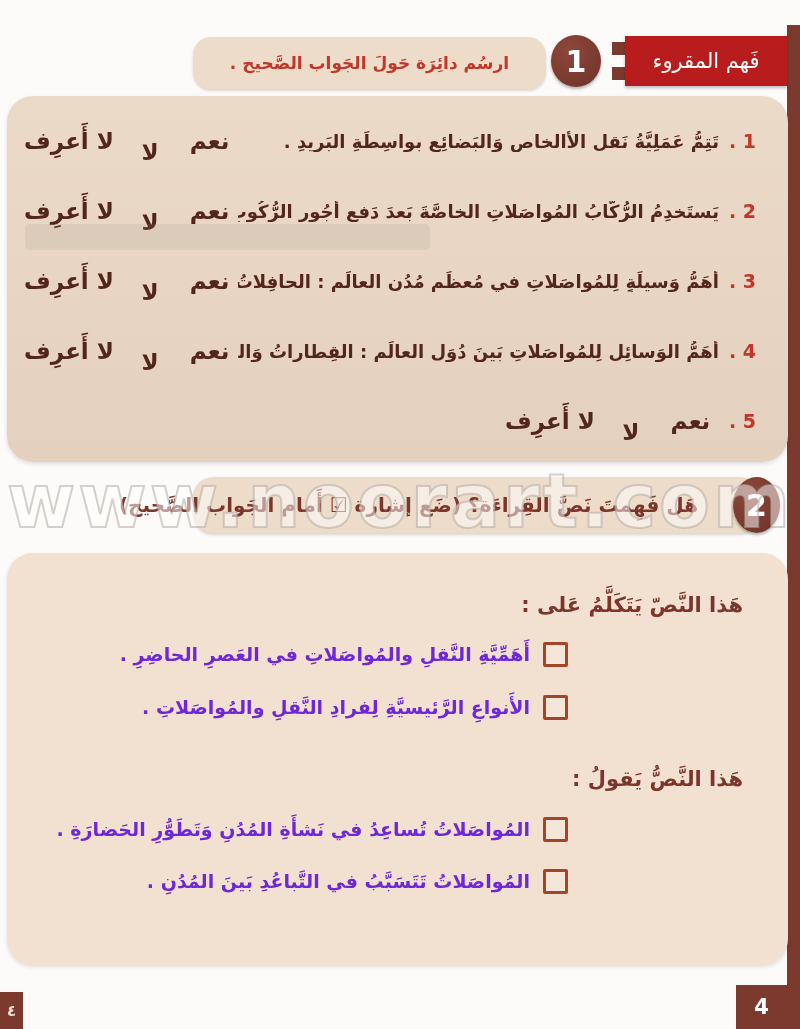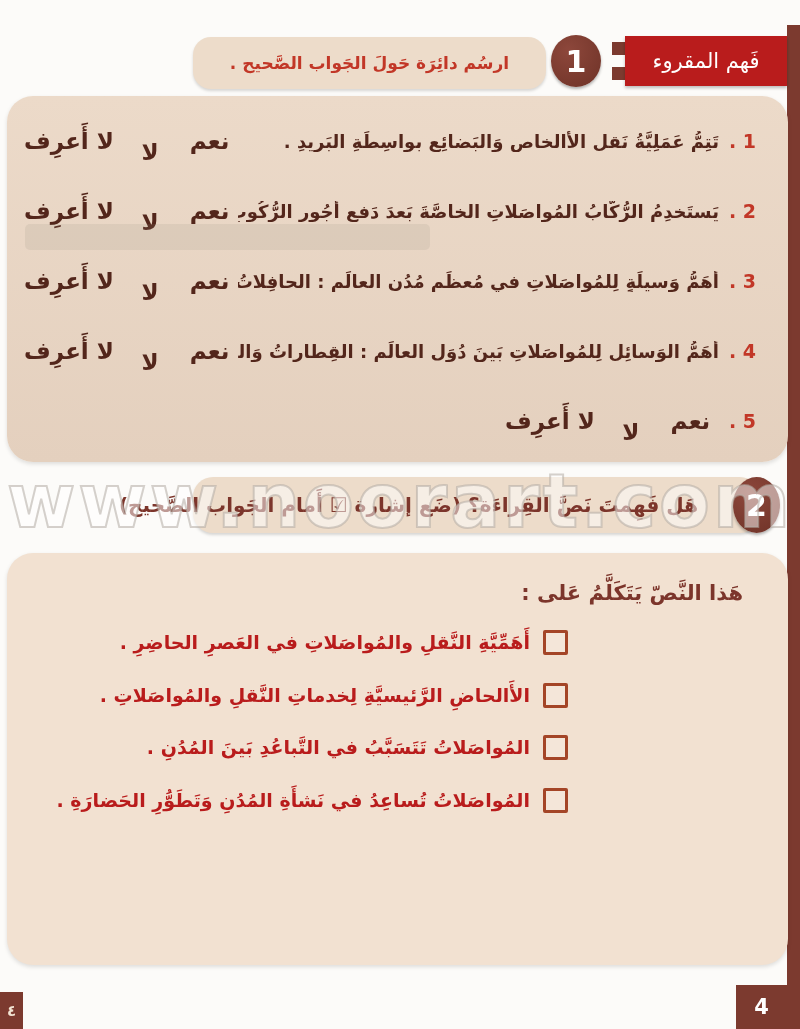--- a/index.html
+++ b/index.html
@@ -45,29 +45,29 @@
     background:#eddcca;box-shadow:0 2px 3px rgba(0,0,0,.15);direction:rtl;
     display:flex;align-items:center;padding-right:62px;box-sizing:border-box;
     color:#7c352b;font-weight:bold;font-size:20px;white-space:nowrap;}
   
   .watermark{position:absolute;left:-6px;top:458px;width:812px;text-align:center;z-index:30;
     font-size:74px;font-weight:bold;letter-spacing:3px;white-space:nowrap;pointer-events:none;
     color:rgba(255,255,255,.5);-webkit-text-stroke:2px rgba(178,171,164,.55);}
   
   .box2{position:absolute;left:7px;top:553px;width:781px;height:412px;border-radius:26px;
     background:#f2e1d1;box-shadow:0 2px 4px rgba(0,0,0,.12);direction:rtl;
-    box-sizing:border-box;padding:28px 45px 0 25px;}
+    box-sizing:border-box;padding:40px 45px 0 25px;}
   .b2head{color:#7c352b;font-size:21px;font-weight:bold;text-align:right;white-space:nowrap;}
   .b2head.second{margin-top:45px;}
   .b2items{padding-right:175px;}
   .b2item{display:flex;align-items:center;gap:13px;margin-top:23px;height:30px;}
   .first-item{margin-top:22px;}
   .checkbox{width:19px;height:19px;border:3px solid #a44527;border-radius:2px;flex:0 0 auto;
     background:rgba(255,255,255,.18);}
-  .b2label{color:#b91c1c;font-size:19px;font-weight:bold;white-space:nowrap;}
+  .b2label{color:#6d28d9;font-size:19px;font-weight:bold;white-space:nowrap;}
   
   .pagenum-r{position:absolute;left:736px;top:985px;width:51px;height:44px;background:#7c3a2f;
     color:#fff;font-size:21px;font-weight:bold;display:flex;align-items:center;justify-content:center;}
   .pagenum-l{position:absolute;left:0;top:992px;width:23px;height:37px;background:#7c3a2f;
     color:#f3e5d4;font-size:15px;font-weight:bold;display:flex;align-items:center;justify-content:center;}
 </style>
 </head>
 <body>
 
 <div id="page">
@@ -129,31 +129,32 @@
 
   <div class="box2">
     <div class="b2head">هَذا النَّصّ يَتَكَلَّمُ عَلى :</div>
     <div class="b2items">
       <div class="b2item first-item">
         <span class="checkbox"></span>
         <span class="b2label">أَهَمِّيَّةِ النَّقلِ والمُواصَلاتِ في العَصرِ الحاضِرِ .</span>
       </div>
       <div class="b2item">
         <span class="checkbox"></span>
-        <span class="b2label">الأَالحاضِ الرَّئيسيَّةِ لِخدماتِ النَّقلِ والمُواصَلاتِ .</span>
+        <span class="b2label">الأَنواعِ الرَّئيسيَّةِ لِفرادِ النَّقلِ والمُواصَلاتِ .</span>
       </div>
     </div>
+    <div class="b2head second">هَذا النَّصُّ يَقولُ :</div>
     <div class="b2items">
+      <div class="b2item">
+        <span class="checkbox"></span>
+        <span class="b2label">المُواصَلاتُ تُساعِدُ في نَشأَةِ المُدُنِ وَتَطَوُّرِ الحَضارَةِ .</span>
+      </div>
       <div class="b2item first-item">
         <span class="checkbox"></span>
         <span class="b2label">المُواصَلاتُ تَتَسَبَّبُ في التَّباعُدِ بَينَ المُدُنِ .</span>
-      </div>
-      <div class="b2item">
-        <span class="checkbox"></span>
-        <span class="b2label">المُواصَلاتُ تُساعِدُ في نَشأَةِ المُدُنِ وَتَطَوُّرِ الحَضارَةِ .</span>
       </div>
     </div>
   </div>
 
   <div class="watermark">www.noorart.com</div>
 
   <div class="pagenum-r">4</div>
   <div class="pagenum-l">٤</div>
 
 </div>

